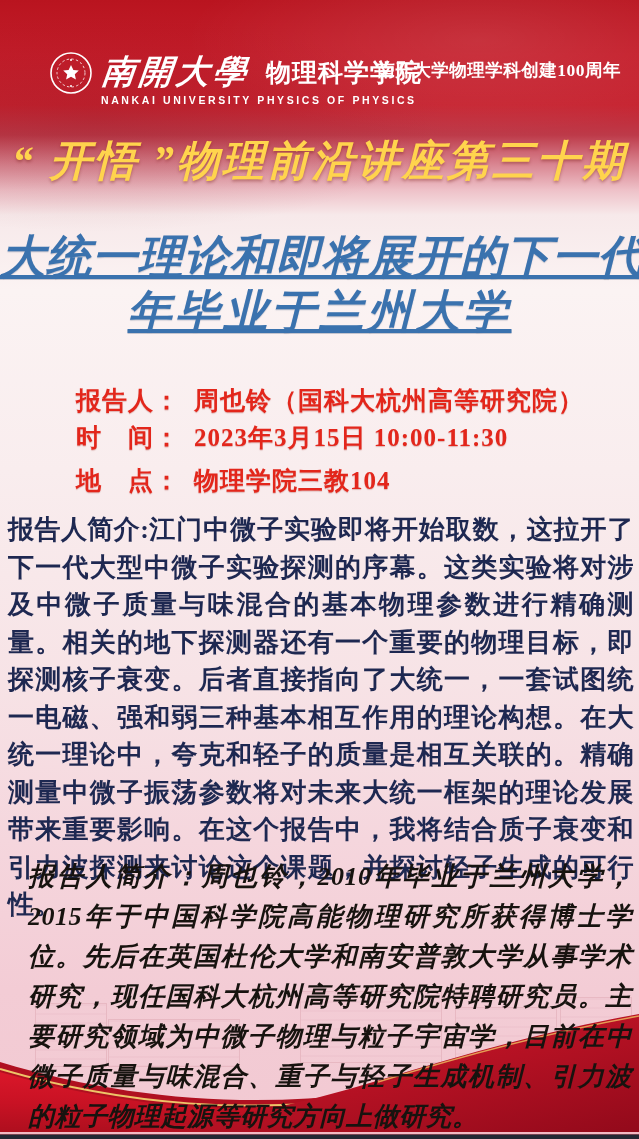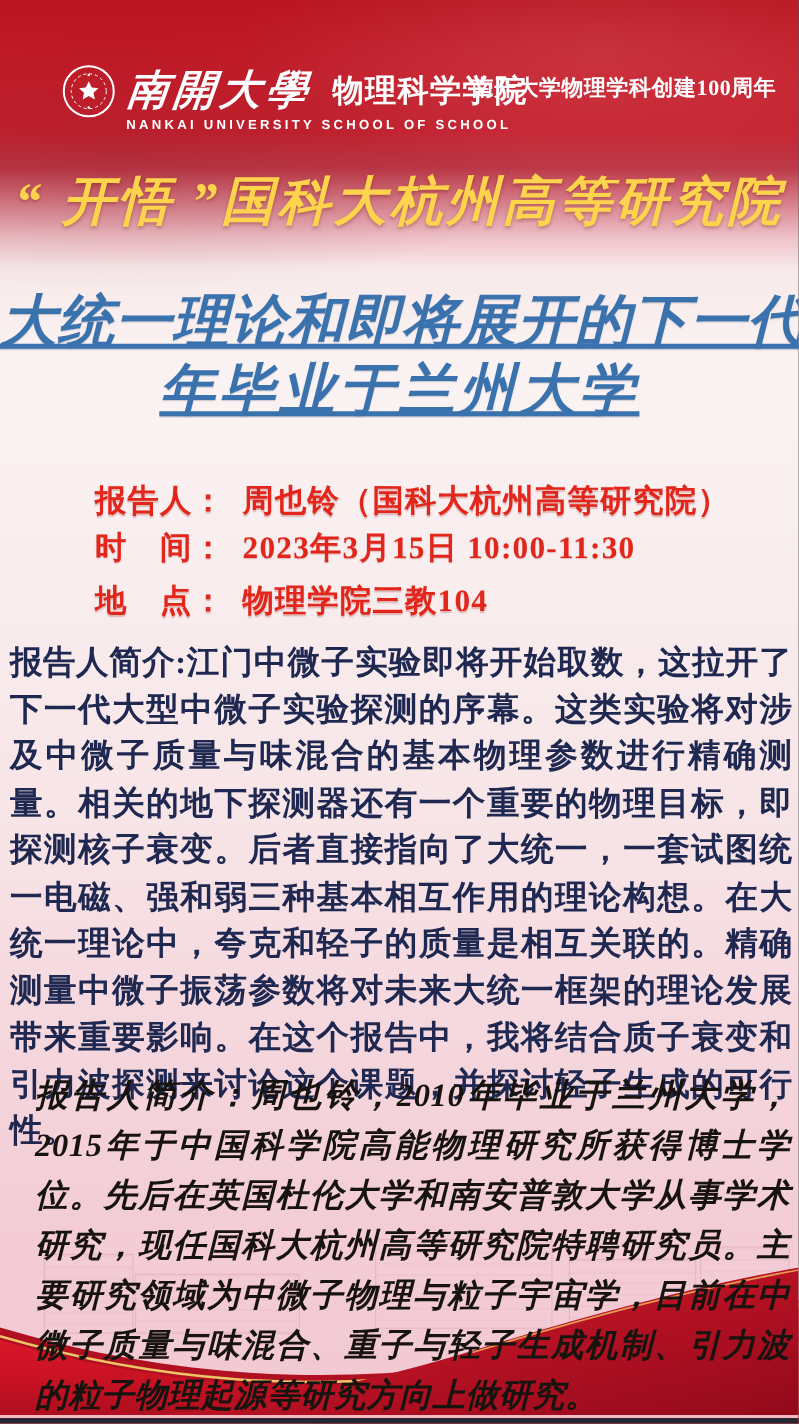--- a/index.html
+++ b/index.html
@@ -92,24 +92,24 @@
 
   <svg class="seal" viewBox="0 0 44 44">
     <circle cx="22" cy="22" r="20" fill="none" stroke="#ffffff" stroke-width="1.6"></circle>
     <circle cx="22" cy="22" r="14" fill="none" stroke="#ffffff" stroke-width="0.8" stroke-dasharray="2.5 2.2"></circle>
     <polygon points="22,14 24.4,19 29.8,19.6 25.8,23.2 26.9,28.5 22,25.8 17.1,28.5 18.2,23.2 14.2,19.6 19.6,19" fill="#ffffff"></polygon>
     <circle cx="22" cy="35" r="1" fill="#ffffff"></circle>
     <circle cx="22" cy="9" r="1" fill="#ffffff"></circle>
   </svg>
   <div class="uni-cn">南開大學</div>
   <div class="school-cn">物理科学学院</div>
-  <div class="school-en">NANKAI UNIVERSITY SCHOOL OF SCHOOL</div>
+  <div class="school-en">NANKAI UNIVERSITY PHYSICS OF PHYSICS</div>
   <div class="anniv">南开大学物理学科创建100周年</div>
 
-  <div class="series">“ 开悟 ”国科大杭州高等研究院</div>
+  <div class="series">“ 开悟 ”物理前沿讲座第三十期</div>
 
   <div class="title">
     <div class="l1">大统一理论和即将展开的下一代</div>
     <div class="l2">年毕业于兰州大学</div>
   </div>
 
   <div class="info-row" id="row-speaker">
     <span class="lab">报告人：</span>
     <span class="val">周也铃（国科大杭州高等研究院）</span>
   </div>

